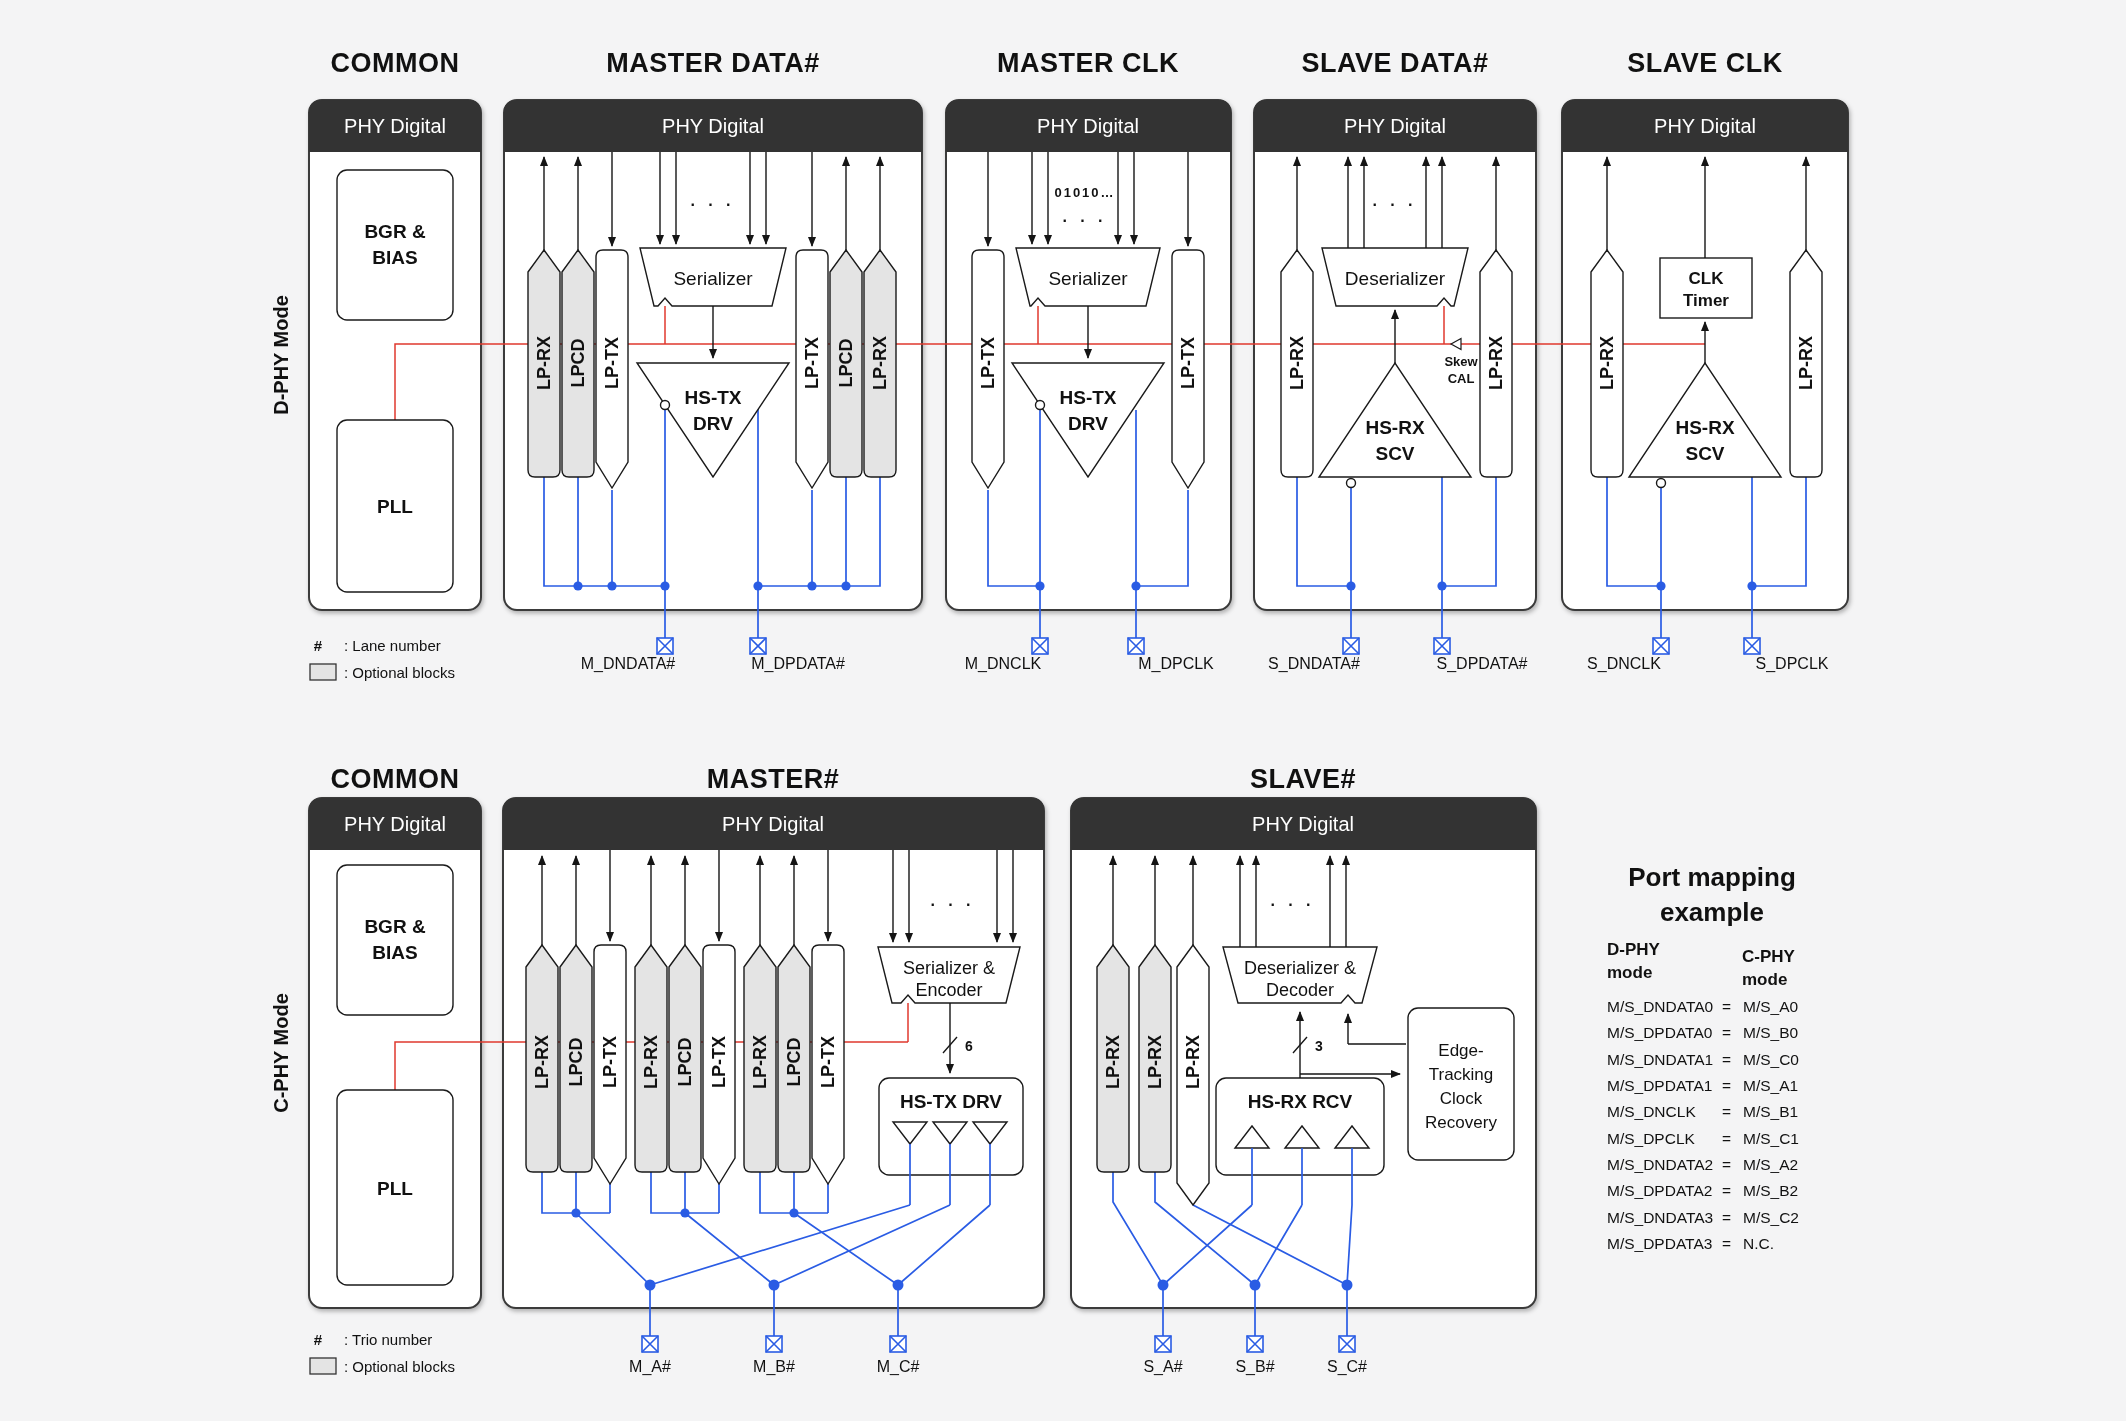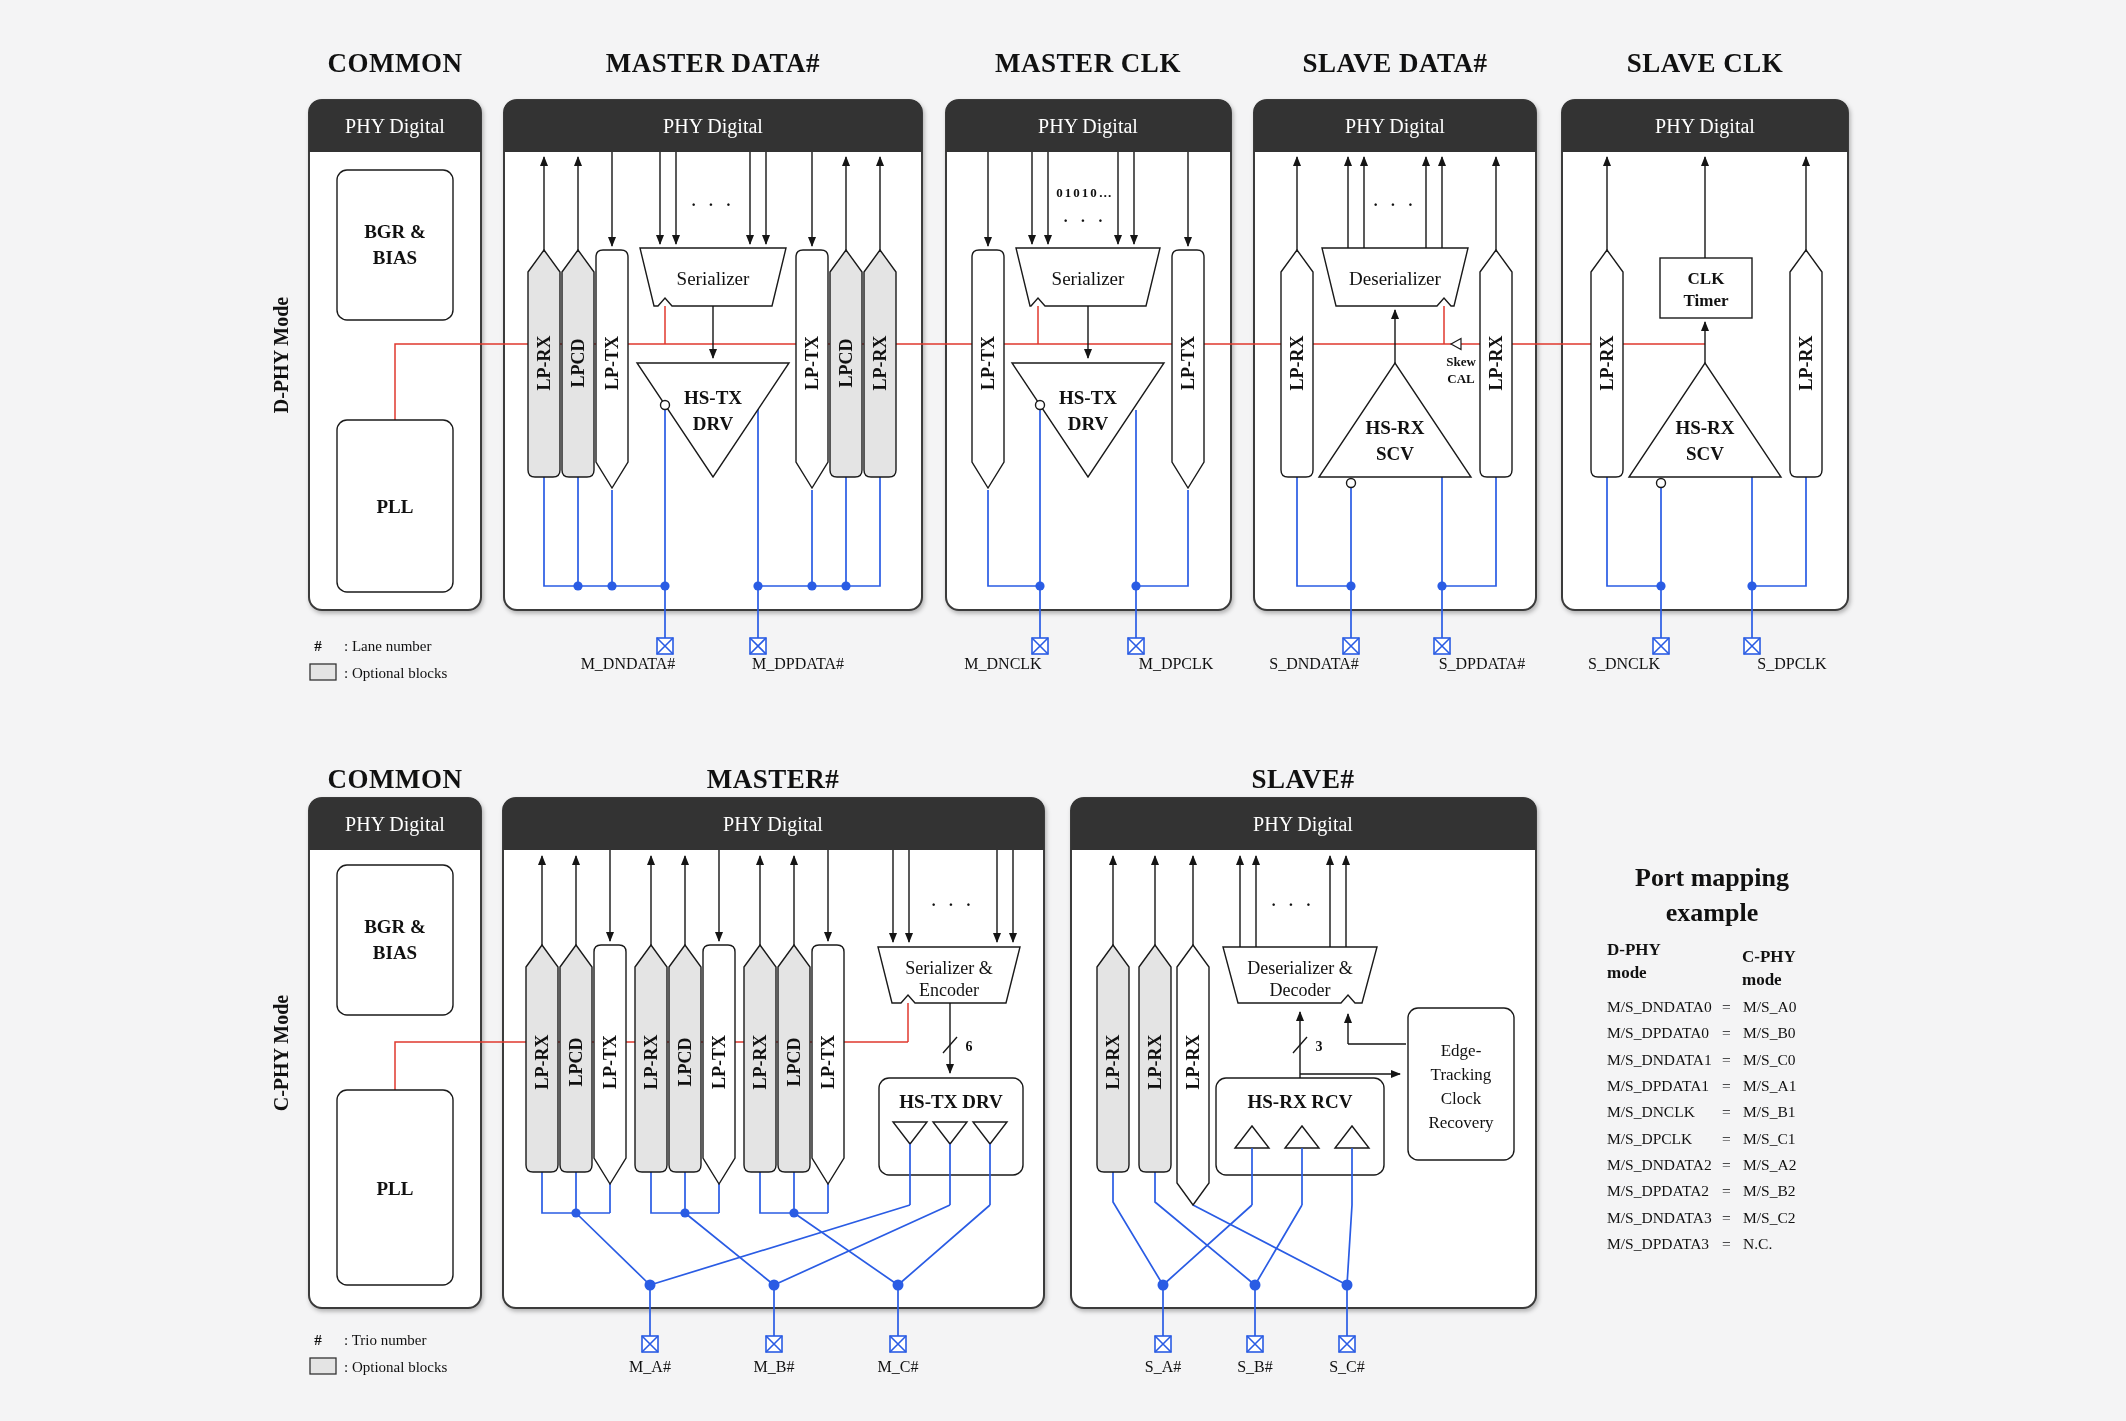--- a/index.html
+++ b/index.html
@@ -1,17 +1,17 @@
 <!DOCTYPE html>
 <html><head>
 <meta charset="utf-8">
 <style>
   html,body{margin:0;padding:0;background:#f4f4f5;}
   .stage{position:relative;width:2126px;height:1421px;background:#f4f4f5;overflow:hidden;
-         font-family:Liberation Serif, serif;}
+         font-family:Liberation Sans, sans-serif;}
   svg{position:absolute;left:0;top:0;}
   text{fill:#111;}
   .hdr-text{fill:#fff;font-size:20px;font-weight:500;}
   .title{font-size:27px;font-weight:700;letter-spacing:.5px;}
   .mode{font-size:20px;font-weight:600;}
   .pill-label{font-size:18px;font-weight:600;}
   .blk{font-size:19px;font-weight:500;}
   .blk2{font-size:18px;font-weight:500;}
   .hsl{font-size:19px;font-weight:600;}
   .small{font-size:17px;font-weight:500;}

